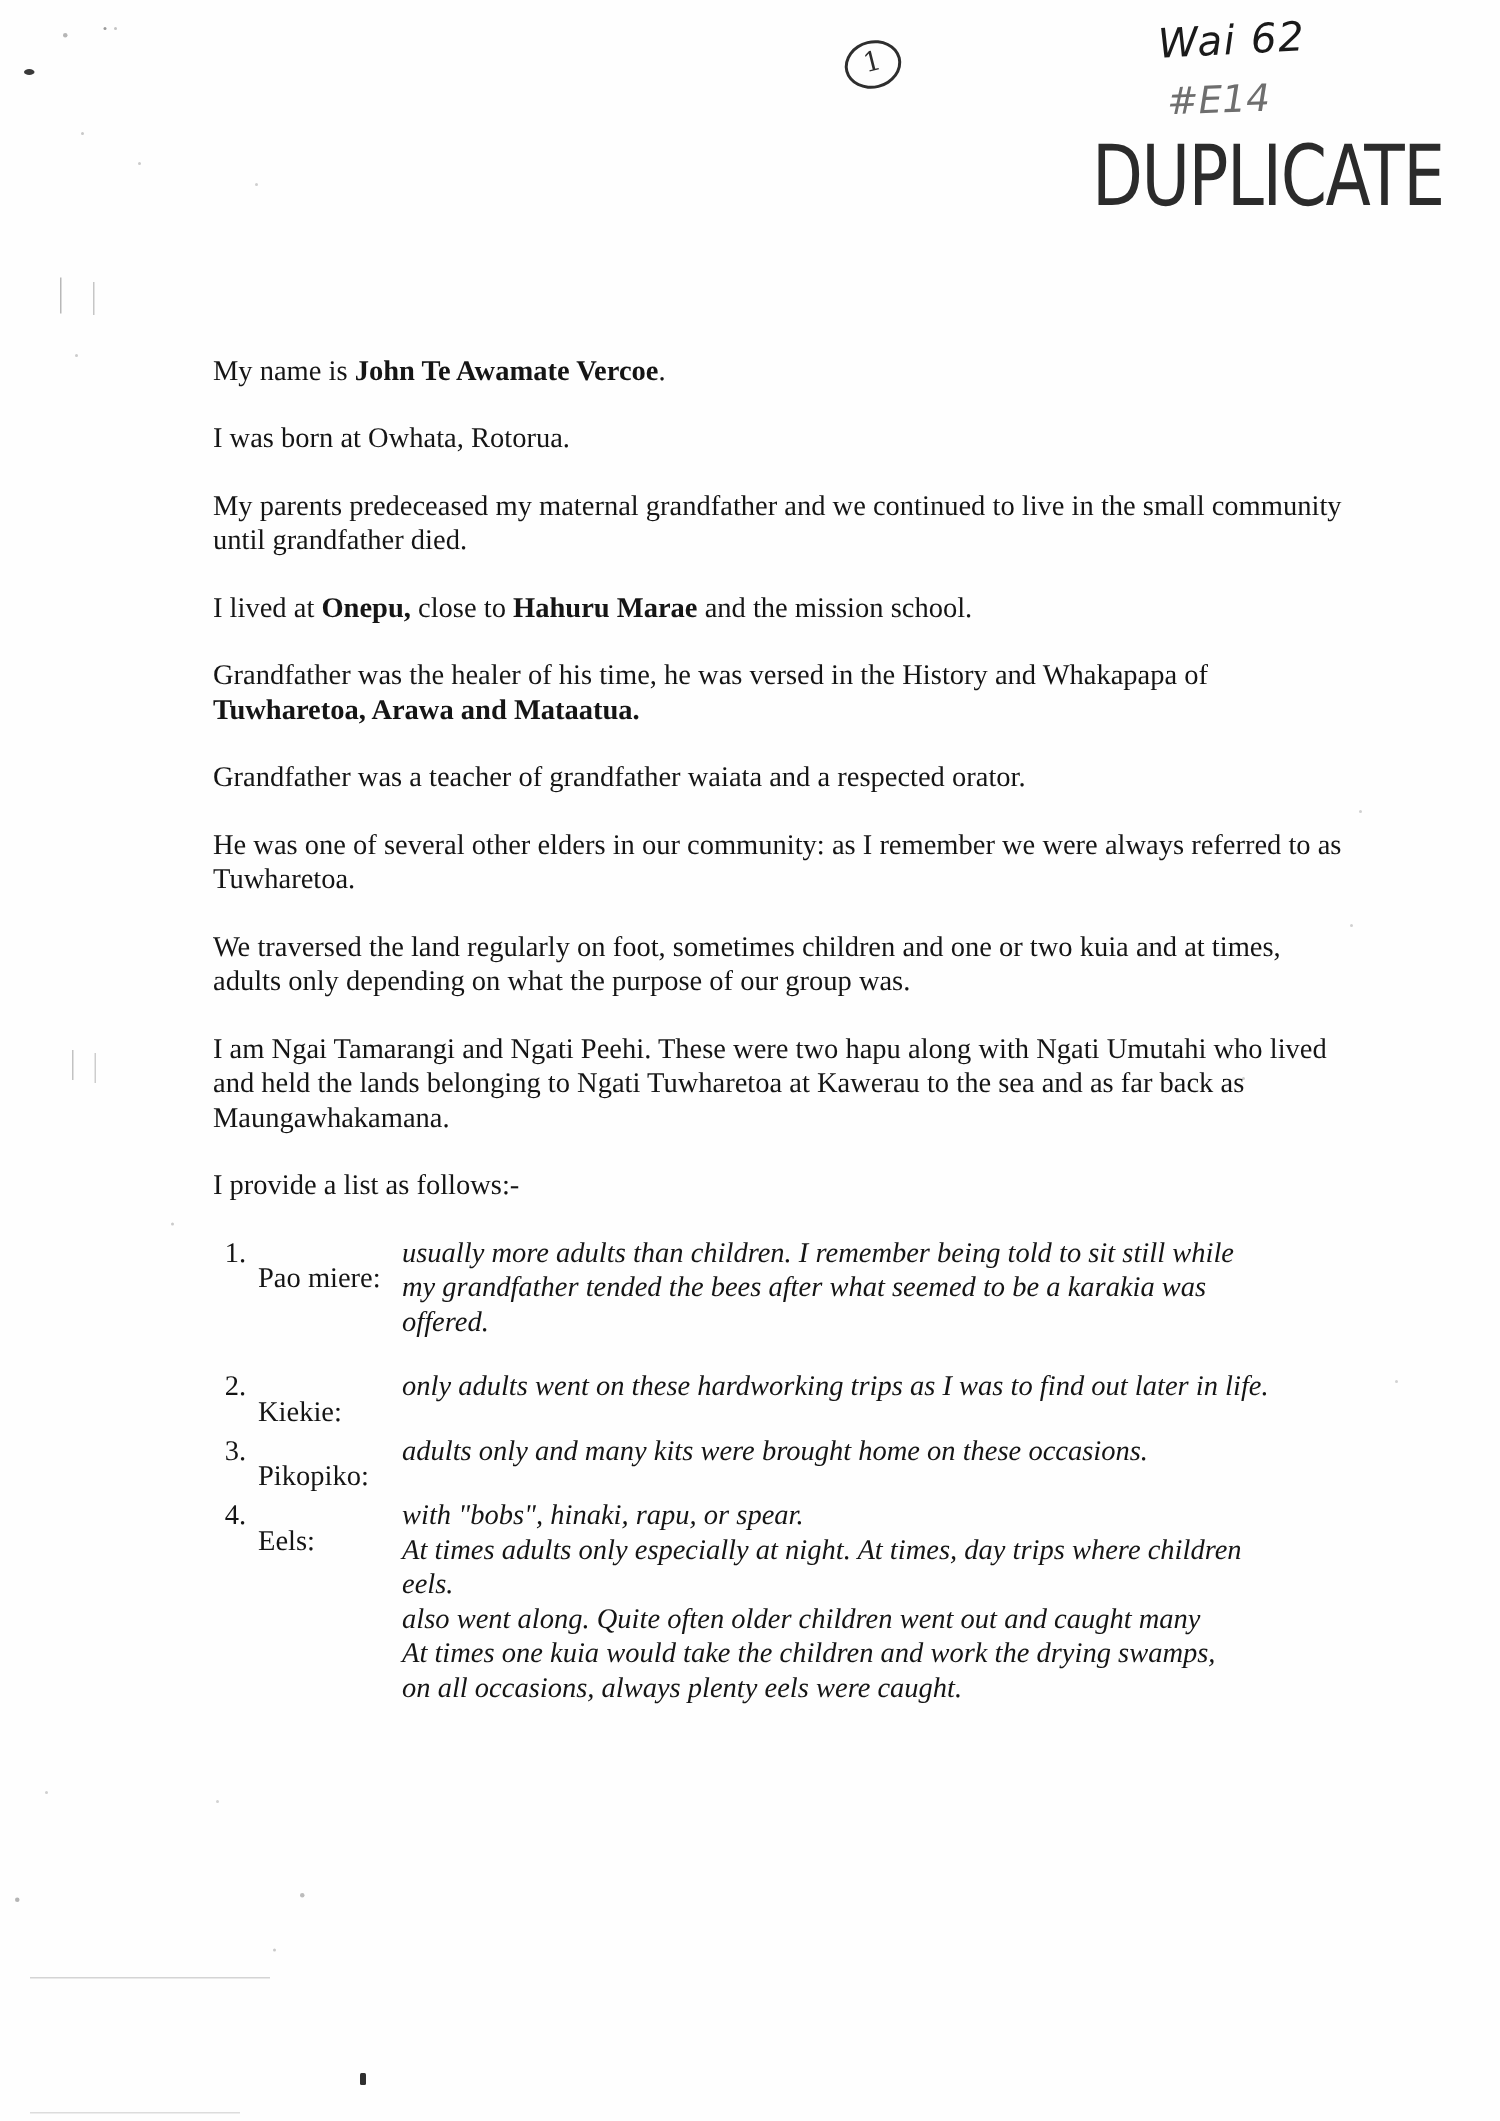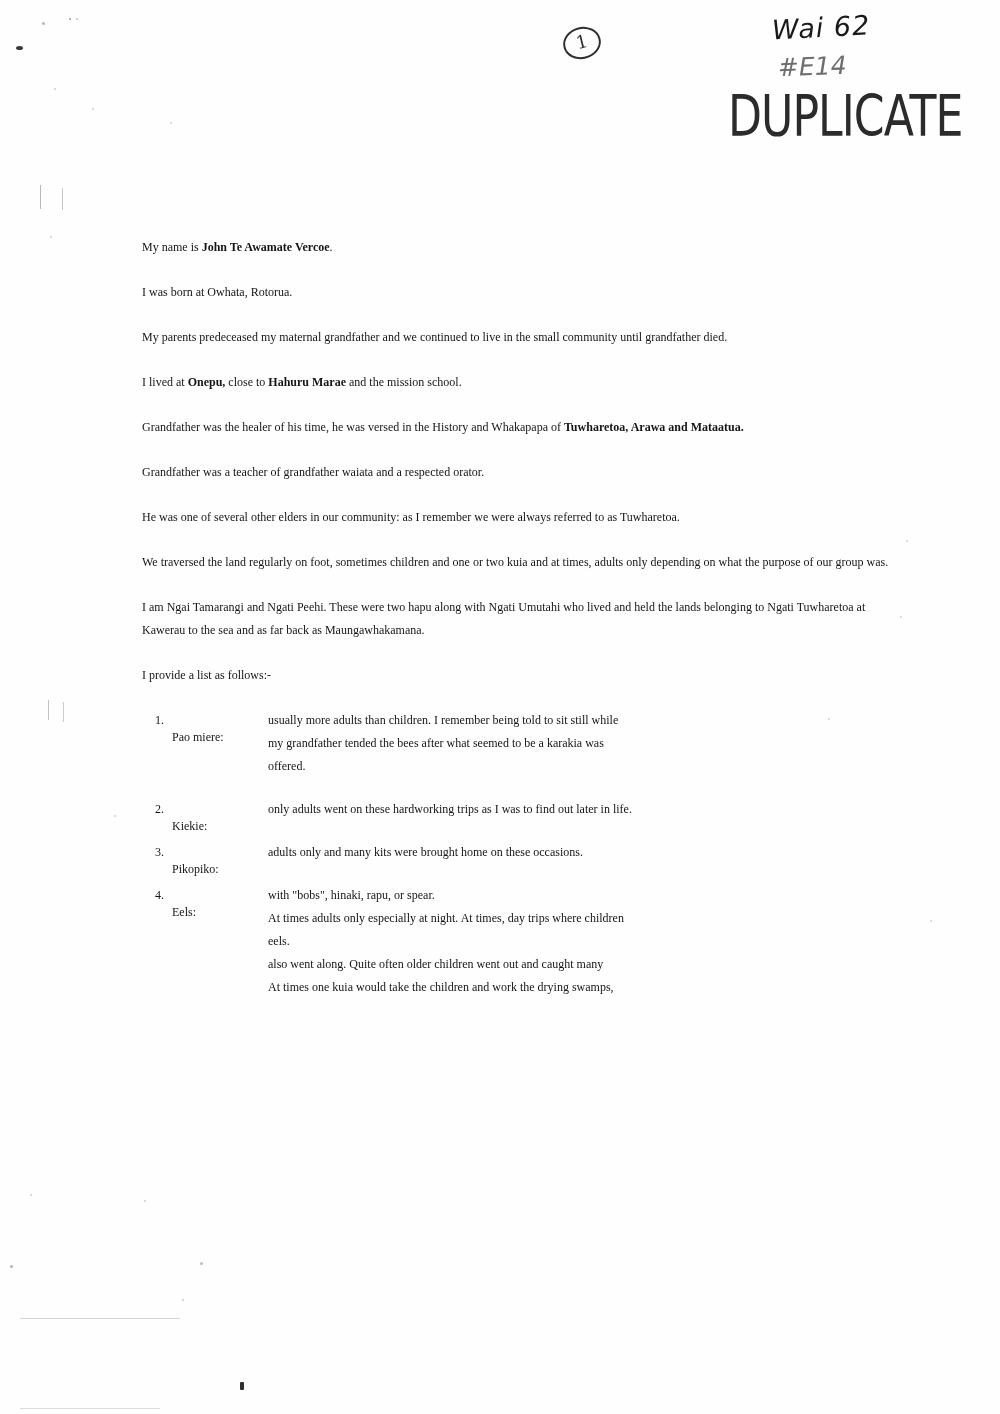--- a/index.html
+++ b/index.html
@@ -85,21 +85,21 @@
     text-align: center;
   }
 
   
   .body-text {
     position: absolute;
     left: 142px;
     top: 236px;
     width: 760px;
     color: #151515;
-    font-size: 12px;
+    font-size: 19px;
     line-height: 23px;
   }
   .para {
     margin: 0 0 22px 0;
     text-align: left;
   }
   b { font-weight: bold; }
 
   
   .list {
@@ -122,21 +122,21 @@
   .li-term {
     position: absolute;
     left: 30px;
     top: 17px;
     white-space: nowrap;
   }
   .li-desc {
     margin-left: 126px;
     display: block;
   }
-  .li-desc .l { display: block; white-space: nowrap; }
+  .li-desc .l { display: block; white-space: nowrap; font-style: italic; }
 </style>
 </head>
 <body>
 
 <div class="page">
 
   <div class="speckle" style="left:42px;  top:22px;  width:3px;  height:3px;  background:#b6b6b6;"></div>
   <div class="speckle" style="left:76px;  top:18px;  width:2px;  height:2px;  background:#c4c4c4;"></div>
   <div class="speckle" style="left:16px;  top:46px;  width:7px;  height:4px;  background:#3a3a3a;"></div>
   <div class="speckle" style="left:69px;  top:18px;  width:2px;  height:2px;"></div>
@@ -210,19 +210,20 @@
           </li>
           <li class="list-item">
             <span class="li-num">4.</span>
             <span class="li-term">Eels:</span>
             <span class="li-desc">
               <span class="l">with "bobs", hinaki, rapu, or spear.</span>
               <span class="l">At times adults only especially at night.  At times, day trips where children</span>
               <span class="l">eels.</span>
               <span class="l">also went along.  Quite often older children went out and caught many</span>
               <span class="l">At times one kuia would take the children and work the drying swamps,</span>
+              <span class="l">on all occasions, always plenty eels were caught.</span>
             </span>
           </li>
         </ul>
       </div>
   </div>
 
 </div>
 
 </body></html>

